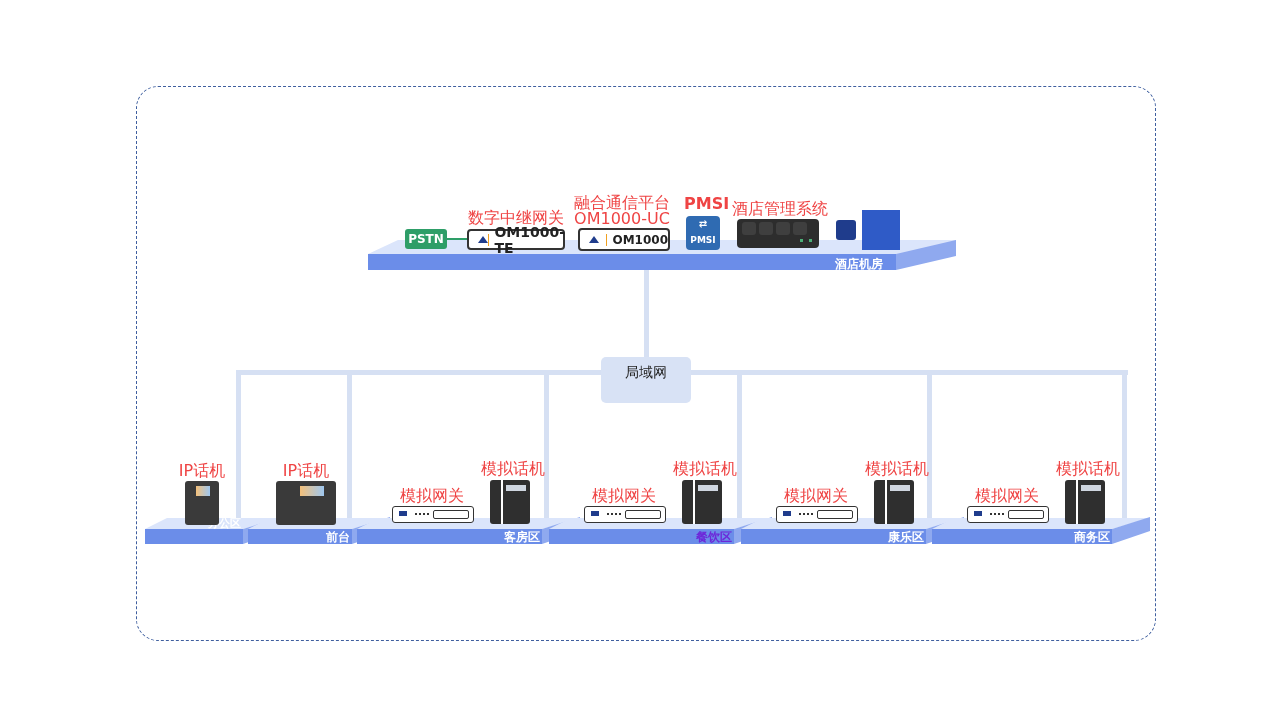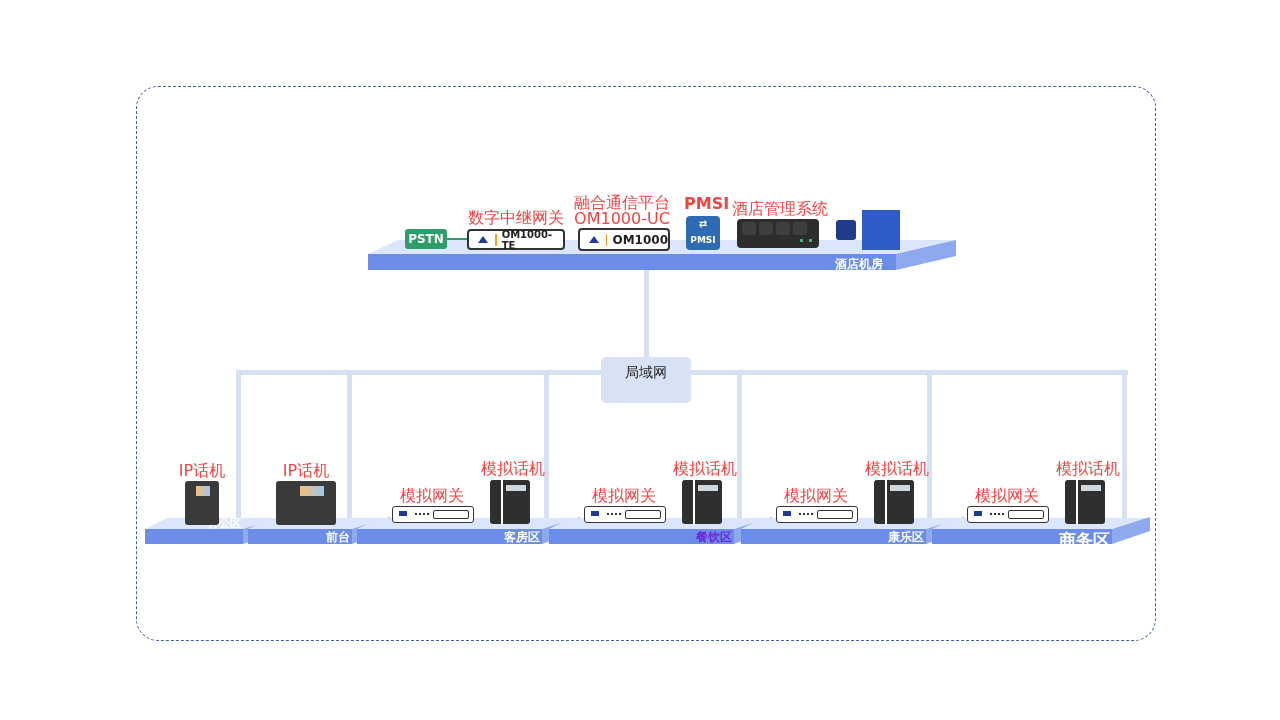--- a/index.html
+++ b/index.html
@@ -29,21 +29,21 @@
   <polygon points="0,18 30,4 588,4 588,18" fill="#dbe5fb"></polygon>
   <polygon points="0,18 528,18 528,34 0,34" fill="#6b8de9"></polygon>
   <polygon points="528,18 588,4 588,20 528,34" fill="#8fa9ef"></polygon>
 </svg>
 <div class="abs" style="left:835px;top:256px;color:#fff;font-weight:bold;font-size:12px;">酒店机房</div>
 
 <div class="pstn" style="left:405px;top:229px;width:42px;height:20px;line-height:20px;">PSTN</div>
 <div class="abs" style="left:447px;top:238px;width:21px;height:2px;background:#2e9e68"></div>
 
 <div class="lbl" style="left:468px;top:208px;width:96px;">数字中继网关</div>
-<div class="device-box" style="left:467px;top:229px;width:94px;height:17px;font-size:10px;">
+<div class="device-box" style="left:467px;top:229px;width:94px;height:17px;font-size:14px;">
   <span class="logo"></span>
     <span class="sep"></span>
   <span>OM1000-TE</span>
 </div>
 
 <div class="lbl" style="left:570px;top:193px;width:104px;">融合通信平台</div>
 <div class="lbl" style="left:570px;top:209px;width:104px;">OM1000-UC</div>
 <div class="device-box" style="left:578px;top:228px;width:88px;height:19px;font-size:12px;">
   <span class="logo"></span>
     <span class="sep"></span>
@@ -161,21 +161,21 @@
         <div class="abs" style="left:11px;top:0;width:2px;height:44px;background:#fff"></div>
         <div class="abs" style="left:16px;top:5px;width:20px;height:6px;background:#cfd6e0"></div>
       </div>
     </div>
     <div>
       <svg class="abs" style="left:932px;top:514px" width="220" height="32">
     <polygon points="0,15 22,4 218,4 180,15" fill="#dbe5fb"></polygon>
     <rect x="0" y="15" width="180" height="15" fill="#6b8de9"></rect>
     <polygon points="180,15 218,3 218,17 180,30" fill="#8fa9ef"></polygon>
       </svg>
-      <div class="abs" style="left: 1054px; top: 529px; width: 56px; text-align: right; color: rgb(255, 255, 255); font-weight: bold; font-size: 17px;">商务区</div>
+      <div class="abs" style="left: 1054px; top: 529px; width: 56px; text-align: right; color: rgb(255, 255, 255); font-weight: bold; font-size: 12px;">商务区</div>
       <div class="lbl" style="left: 967px; top: 486px; width: 80px;">模拟网关</div>
       <div class="gw" style="left: 967px; top: 506px; width: 80px; height: 15px;">
         <div class="abs" style="left:6px;top:4px;width:8px;height:5px;background:#1f3c8c"></div>
         <div class="abs" style="left:22px;top:6px;width:14px;height:2px;border-top:2px dotted #333"></div>
         <div class="abs" style="left:40px;top:3px;width:34px;height:7px;border:1px solid #333;border-radius:2px"></div>
       </div>
       <div class="lbl" style="left: 1056px; top: 459px; width: 60px;">模拟话机</div>
       <div class="phone" style="left: 1065px; top: 480px; width: 40px; height: 44px;">
         <div class="abs" style="left:11px;top:0;width:2px;height:44px;background:#fff"></div>
         <div class="abs" style="left:16px;top:5px;width:20px;height:6px;background:#cfd6e0"></div>

